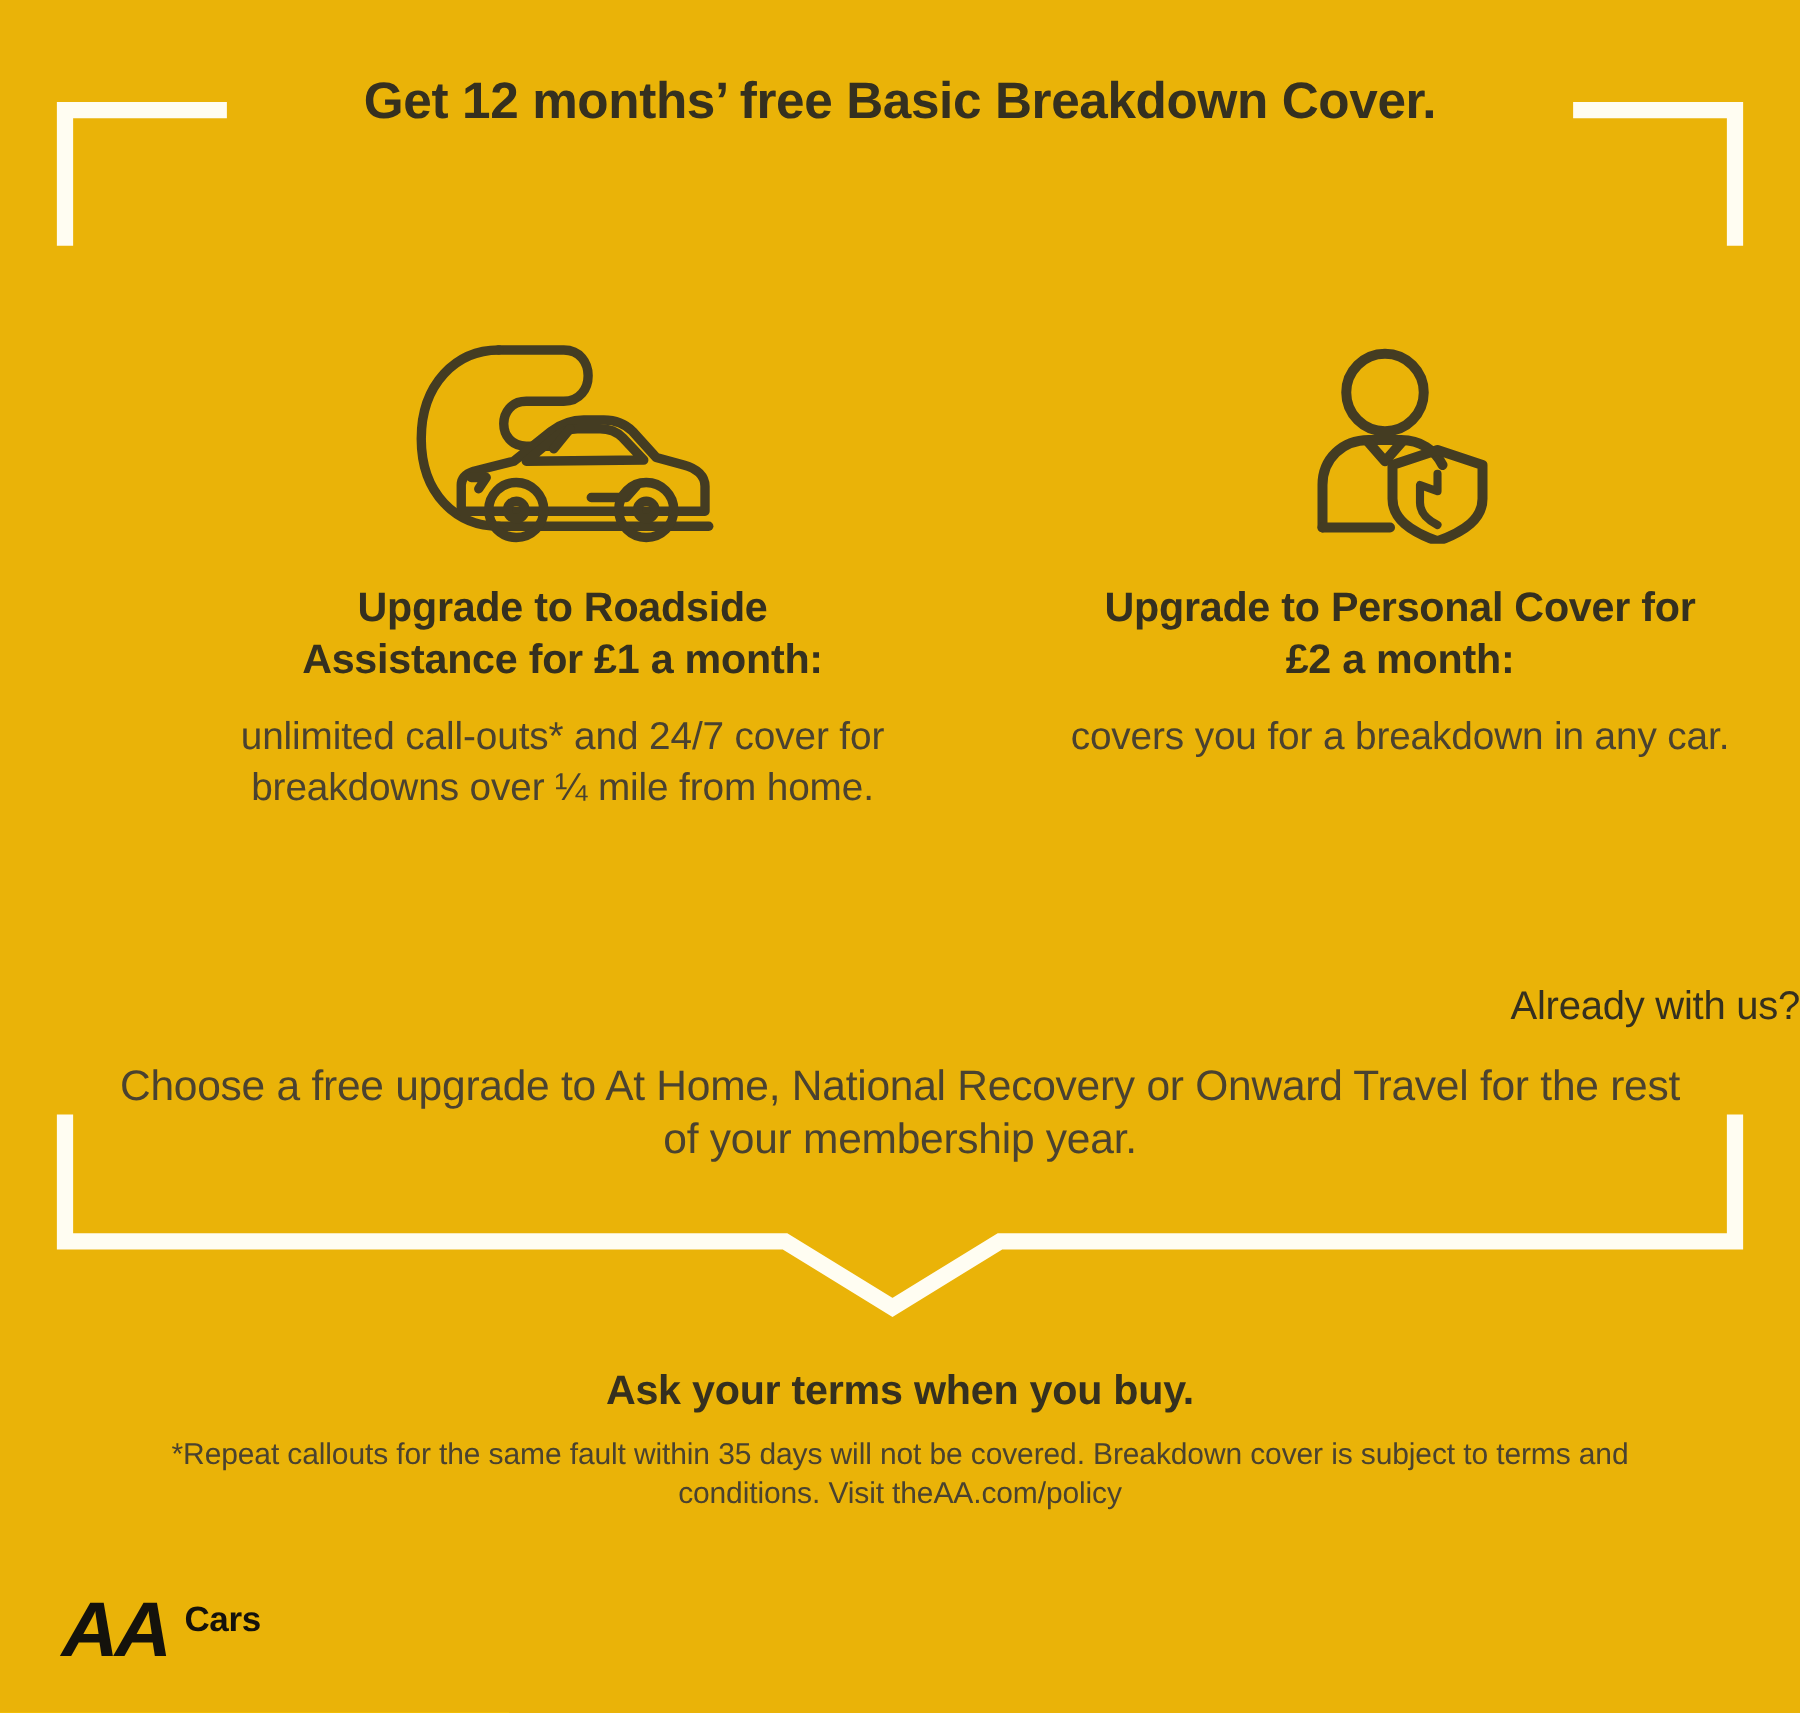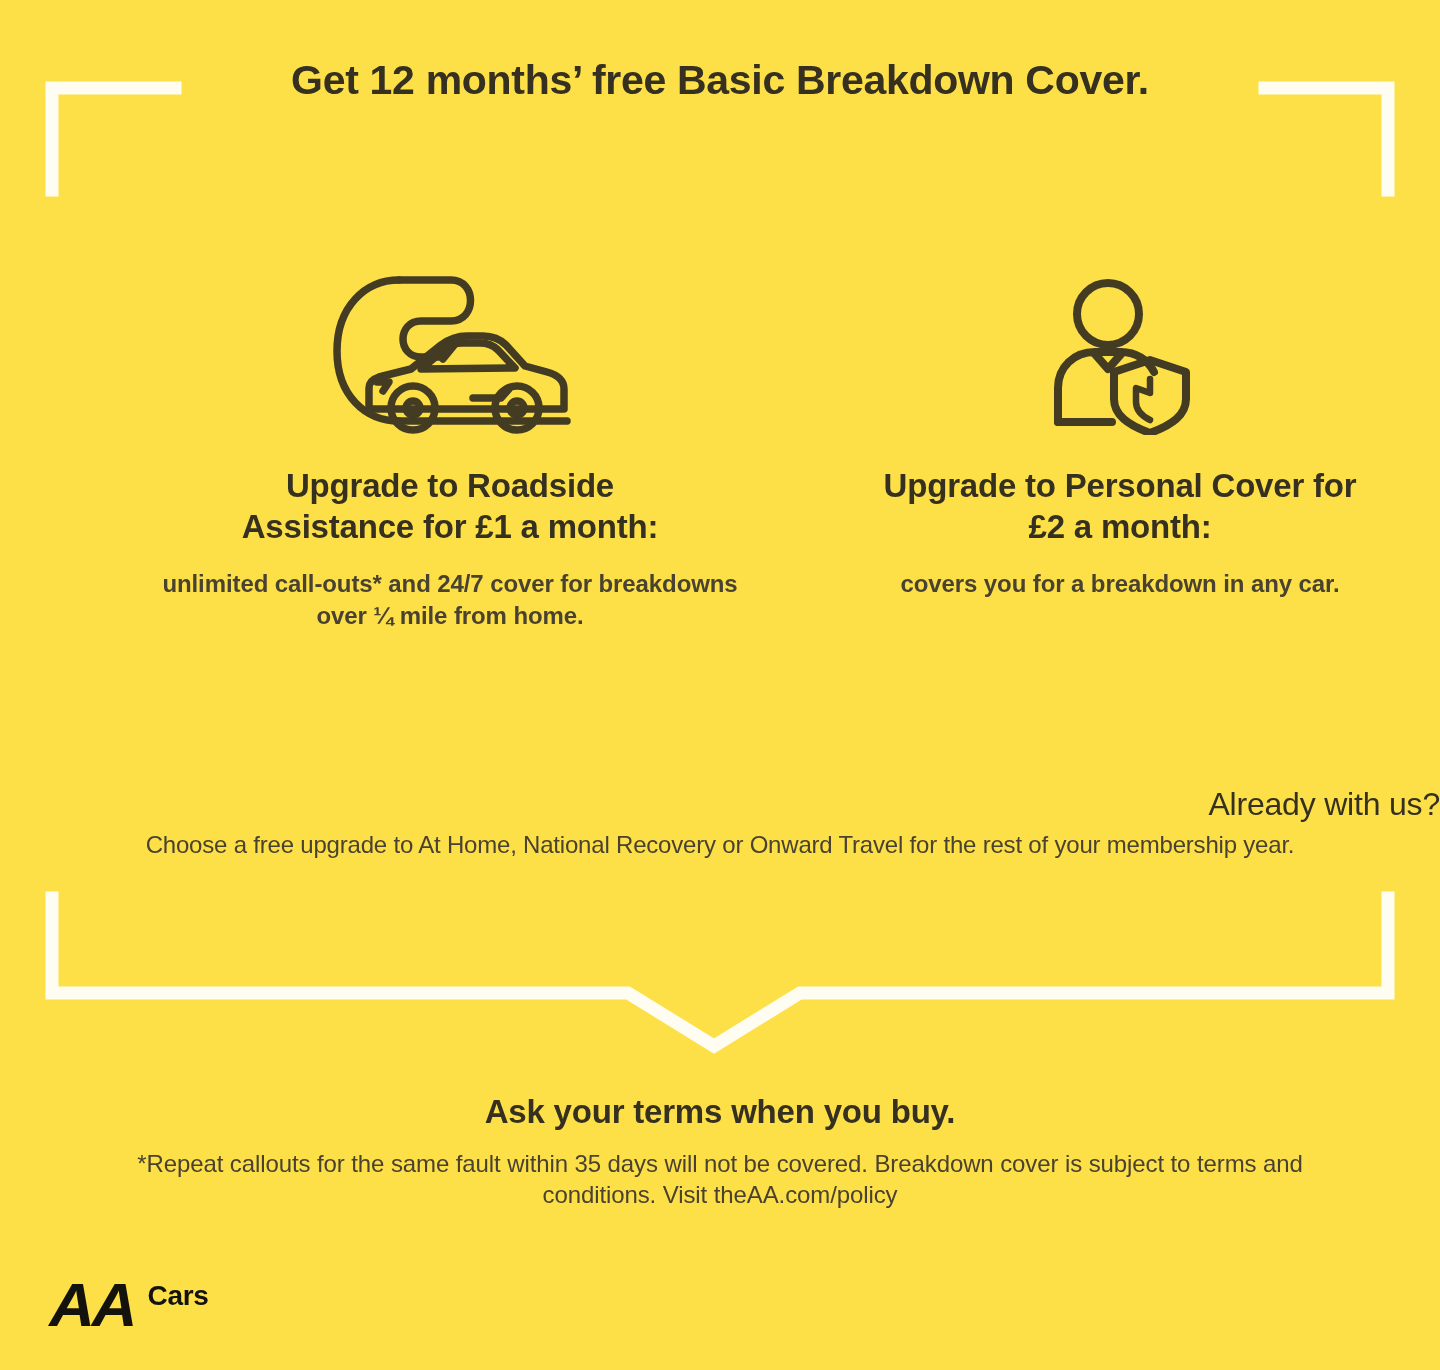--- a/index.html
+++ b/index.html
@@ -11,21 +11,21 @@
     height: 1370px;
     background: #FCD006;
     font-family: "Liberation Sans", sans-serif;
     color: #3A3226;
     overflow: hidden;
   }
   .poster {
     position: relative;
     width: 1440px;
     height: 1370px;
-    background: #fde047;
+    background: #eab308;
   }
 
   
   .frame-svg {
     position: absolute;
     left: 0;
     top: 0;
     width: 1440px;
     height: 1370px;
     pointer-events: none;
@@ -85,22 +85,22 @@
   .col-title {
     font-size: 33px;
     font-weight: bold;
     color: #35301F;
     line-height: 1.24;
     margin: 18px auto 0 auto;
     max-width: 500px;
     letter-spacing: -0.2px;
   }
   .col-body {
-    font-size: 24px;
-    font-weight: bold;
+    font-size: 31px;
+    font-weight: normal;
     color: #4A4230;
     line-height: 1.33;
     margin: 20px auto 4px auto;
     max-width: 580px;
     letter-spacing: -0.1px;
   }
   .col-left .col-body { max-width: 580px; }
   .col-right .col-body { max-width: 560px; }
 
   
@@ -113,25 +113,25 @@
   }
   .already-title {
     font-size: 32px;
     font-weight: normal;
     color: #35301F;
     margin: 0;
     letter-spacing: -0.2px;
     text-align: right;
   }
   .already-body {
-    font-size: 24px;
+    font-size: 34px;
     font-weight: normal;
     color: #4A4230;
     line-height: 1.24;
-    margin: 7px auto 0 auto;
+    margin: 25px auto 0 auto;
     max-width: 1270px;
     letter-spacing: -0.2px;
   }
 
   
   .footer-block {
     position: absolute;
     left: 0;
     top: 1093px;
     width: 1440px;

